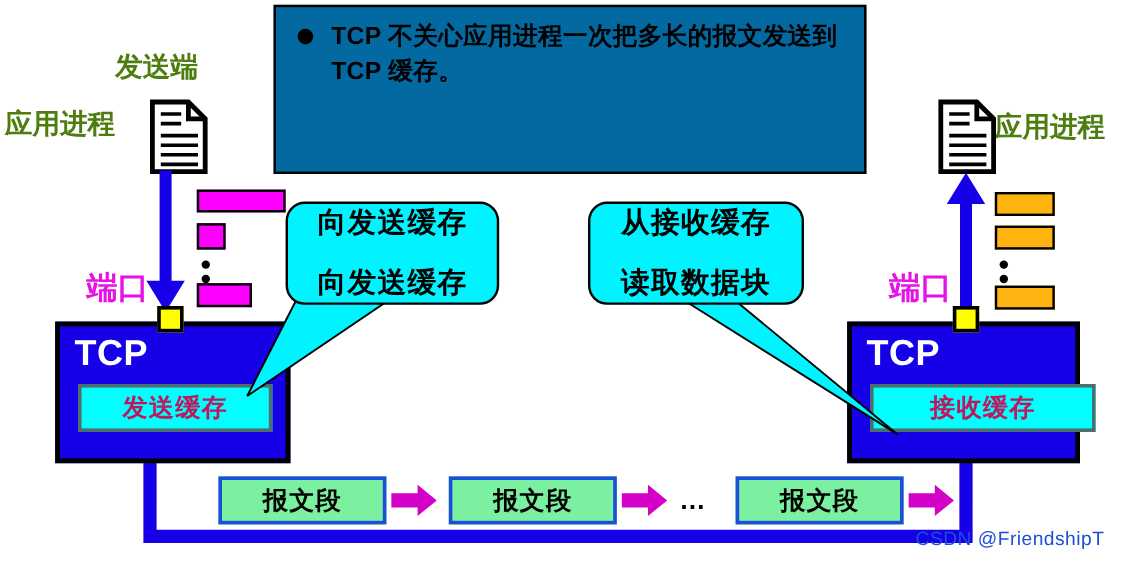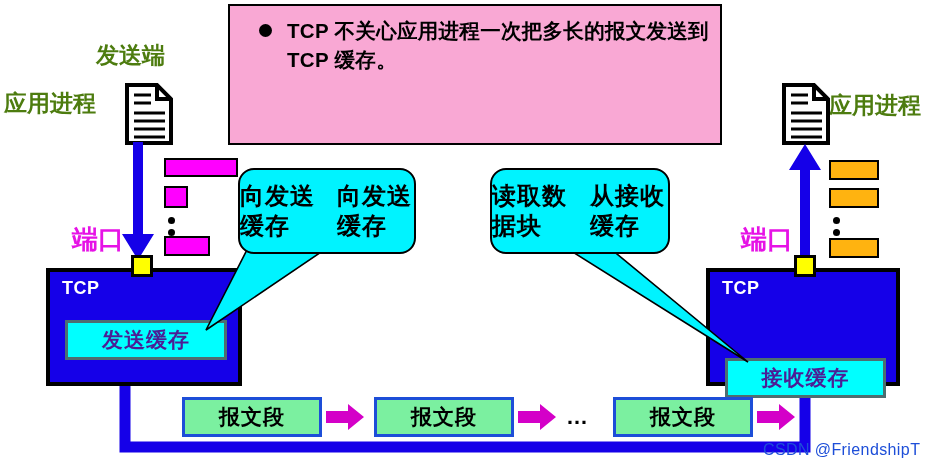--- a/index.html
+++ b/index.html
@@ -7,21 +7,21 @@
     width:951px;height:471px;background:#ffffff;overflow:hidden;
     font-family:"Liberation Sans","DejaVu Sans",sans-serif;
     position:relative;
   }
   .stage{position:absolute;left:0;top:0;width:951px;height:471px;}
   .abs{position:absolute;}
 
   
   .note{
     left:228px;top:4px;width:494px;height:141px;
-    background:#f9a8d4;border:2px solid #000;box-sizing:border-box;padding-left:11px;
+    background:#0369a1;border:2px solid #000;box-sizing:border-box;
   }
   .note ul{margin:0;padding:10px 10px 0 46px;list-style:none;}
   .note li{
     position:relative;color:#000;font-weight:bold;font-size:20.5px;
     line-height:29px;letter-spacing:.3px;margin-bottom:2px;
   }
   .note li .dot{
     position:absolute;left:-28px;top:8px;width:13px;height:13px;
     background:#000;border-radius:50%;
   }
@@ -59,34 +59,34 @@
 
   
   .tcpbox{
     background:#1500e8;border:4px solid #000;box-sizing:border-box;
     width:196px;height:118px;
   }
   .tcp-l{left:46px;top:268px;}
   .tcp-r{left:706px;top:268px;width:194px;}
   .tcp-label{
     position:absolute;left:12px;top:6px;color:#fff;font-weight:bold;
-    font-size:18px;letter-spacing:.5px;
+    font-size:30px;letter-spacing:.5px;
   }
   .buf{
     position:absolute;left:15px;top:48px;width:162px;height:40px;
     background:#00ffff;border:3px solid #4d6e70;box-sizing:border-box;
     display:flex;align-items:center;justify-content:center;
-    color:#4c1d95;font-weight:bold;font-size:21px;letter-spacing:1px;
-  }
-  .tcp-r .buf{width:161px;margin-top:38px;}
+    color:#be185d;font-weight:bold;font-size:21px;letter-spacing:1px;
+  }
+  .tcp-r .buf{width:188px;}
 
   
   .callout{
     background:#00f3ff;border:2px solid #000;border-radius:16px;
-    box-sizing:border-box;display:flex;
+    box-sizing:border-box;display:flex;flex-direction:column;
     align-items:center;justify-content:center;
     color:#000;font-weight:bold;font-size:24px;line-height:30px;
     letter-spacing:1px;z-index:5;gap:20px;
   }
   .callout-l{left:238px;top:168px;width:178px;height:86px;}
   .callout-r{left:490px;top:168px;width:180px;height:86px;}
 
   
   .seg{
     width:140px;height:40px;background:#7bf0a0;border:3px solid #1d4ed8;
@@ -195,22 +195,22 @@
   <svg class="abs" style="left:0;top:0;width:951px;height:471px;" viewBox="0 0 951 471">
     <path d="M 252 240 L 330 246 L 206 330 Z" fill="#00f3ff" stroke="#000" stroke-width="1.6"></path>
     <path d="M 560 244 L 600 240 L 748 362 Z" fill="#00f3ff" stroke="#000" stroke-width="1.6"></path>
   </svg>
 
   <div class="abs callout callout-l">
     <div>向发送缓存</div>
     <div>向发送缓存</div>
   </div>
   <div class="abs callout callout-r">
+    <div>从接收缓存</div>
     <div>读取数据块</div>
-    <div>从接收缓存</div>
   </div>
 
   <div class="abs seg" style="left:182px;top:397px;">报文段</div>
   <svg class="abs" style="left:326px;top:404px;width:38px;height:26px;" viewBox="0 0 38 26">
     <path d="M0 7 L22 7 L22 0 L38 13 L22 26 L22 19 L0 19 Z" fill="#d400c8"></path>
   </svg>
 
   <div class="abs seg" style="left:374px;top:397px;">报文段</div>
   <svg class="abs" style="left:518px;top:404px;width:38px;height:26px;" viewBox="0 0 38 26">
     <path d="M0 7 L22 7 L22 0 L38 13 L22 26 L22 19 L0 19 Z" fill="#d400c8"></path>

